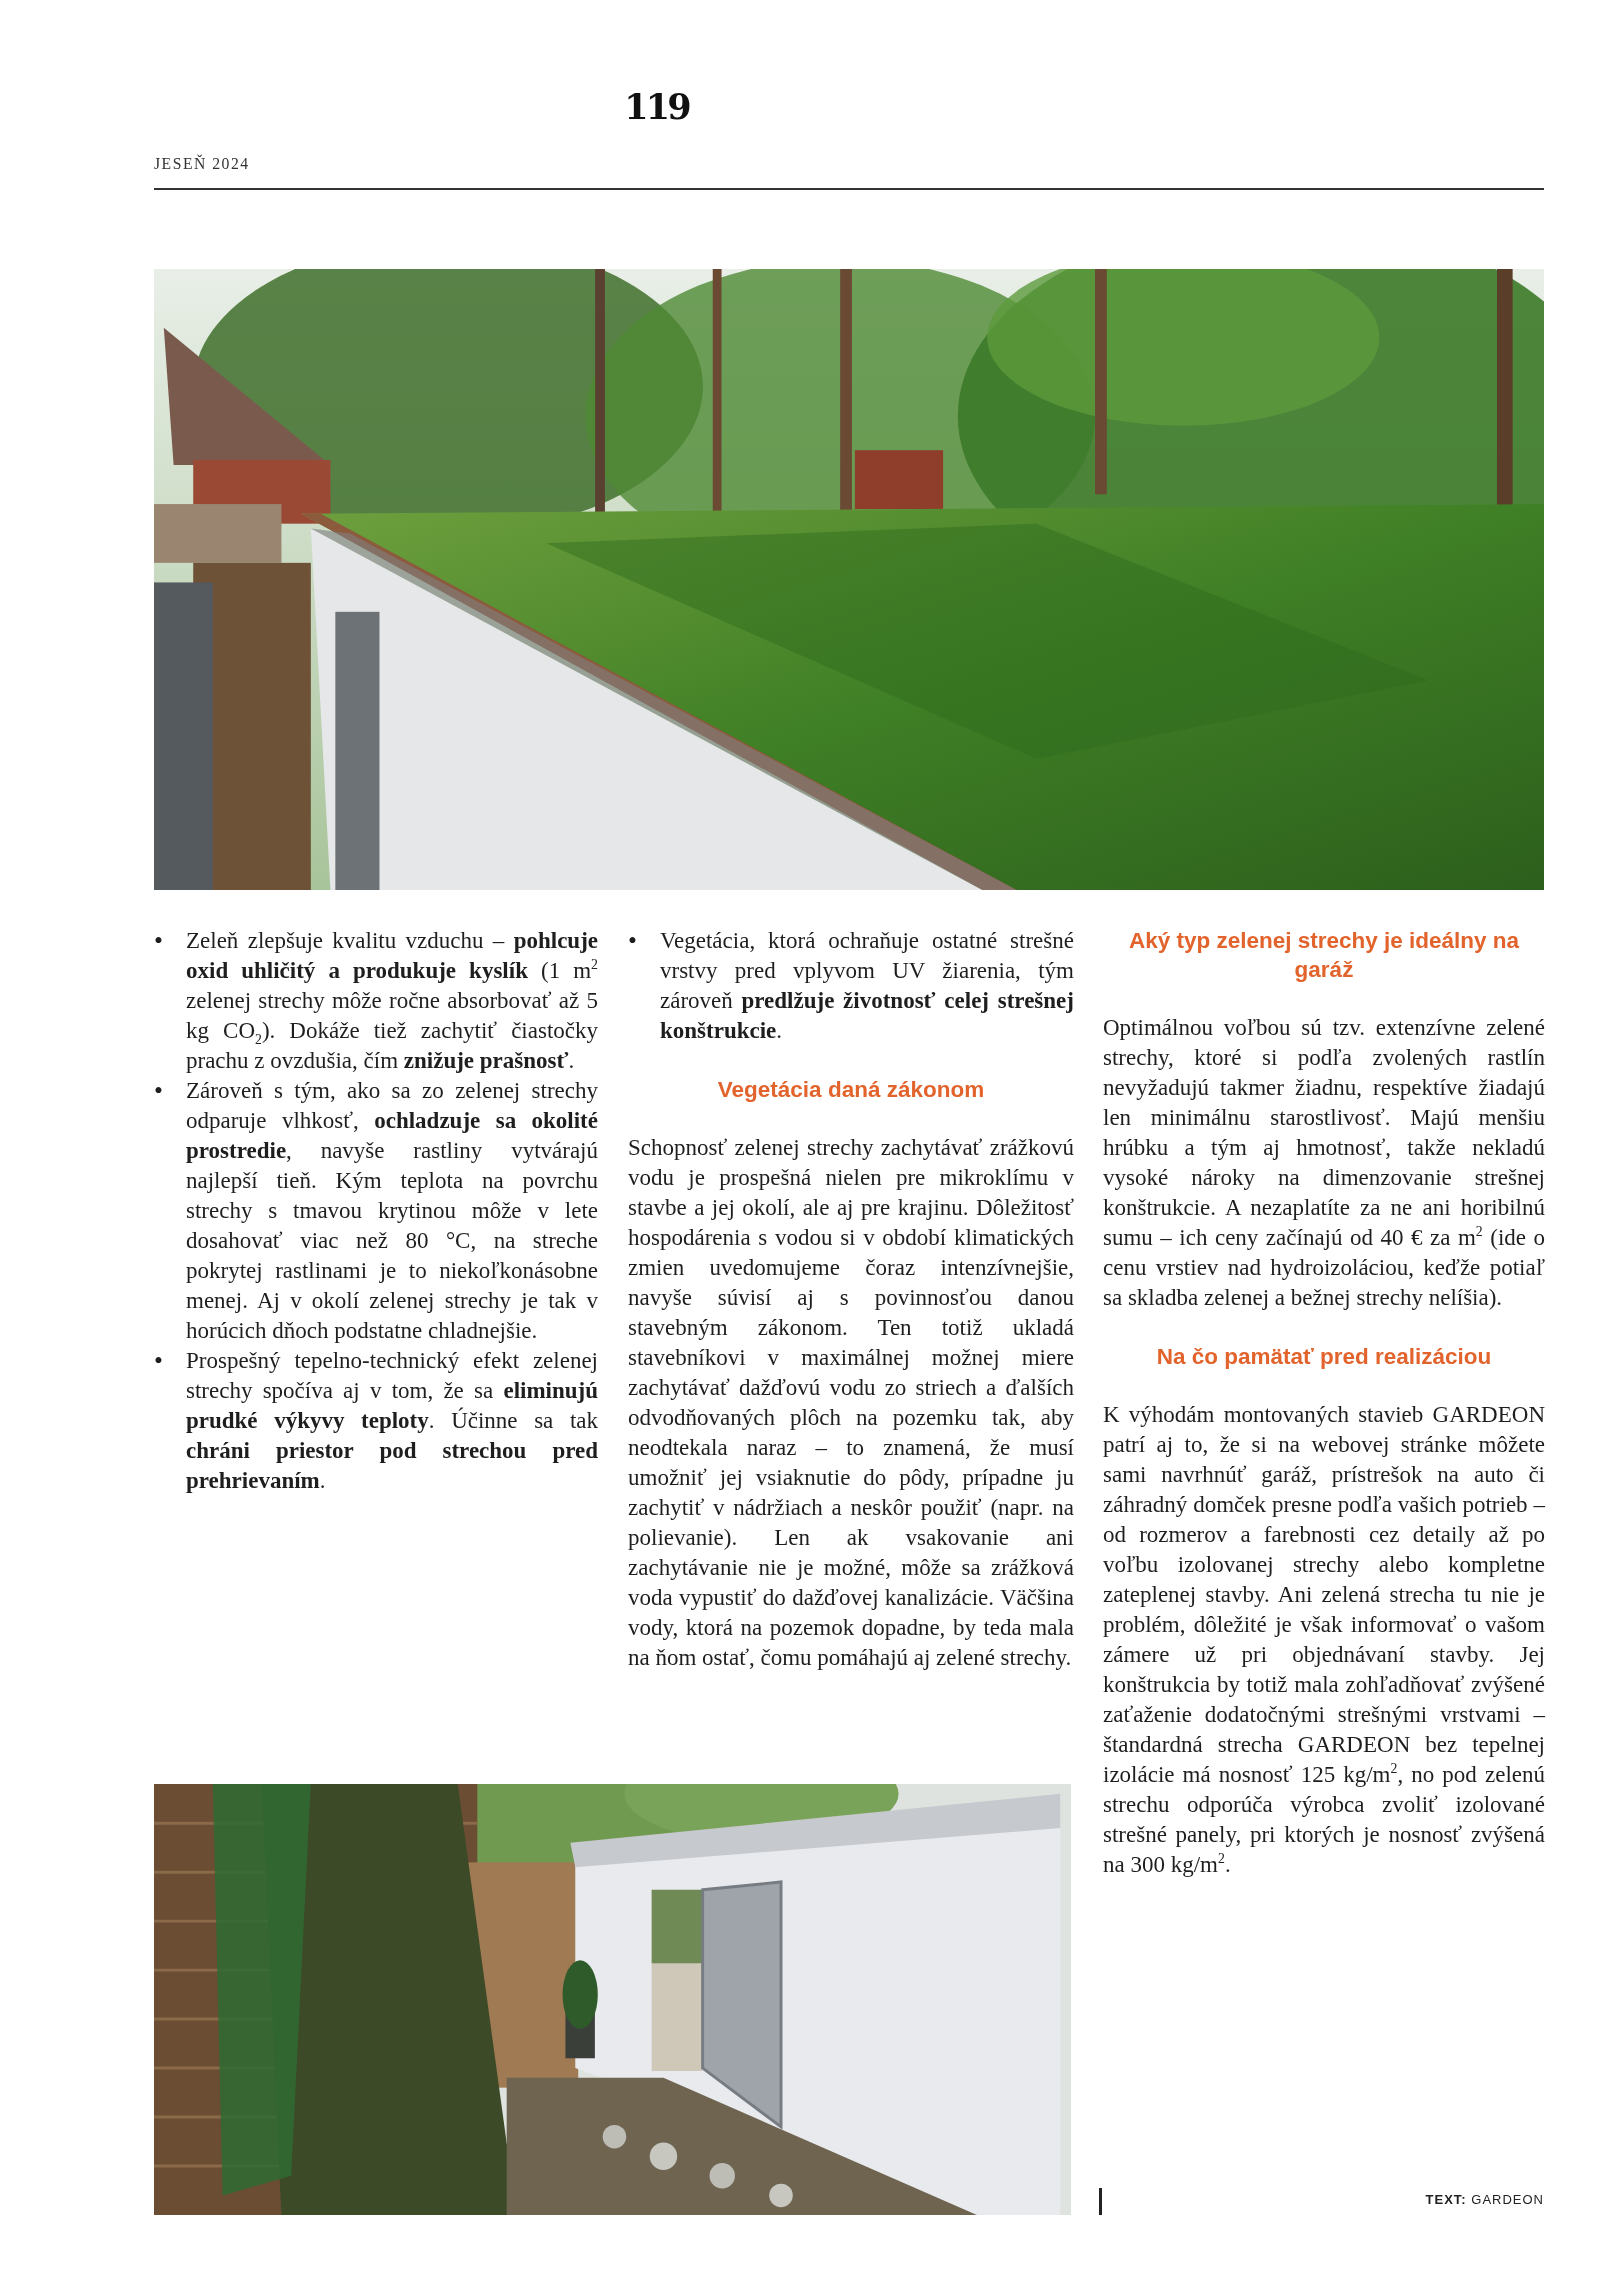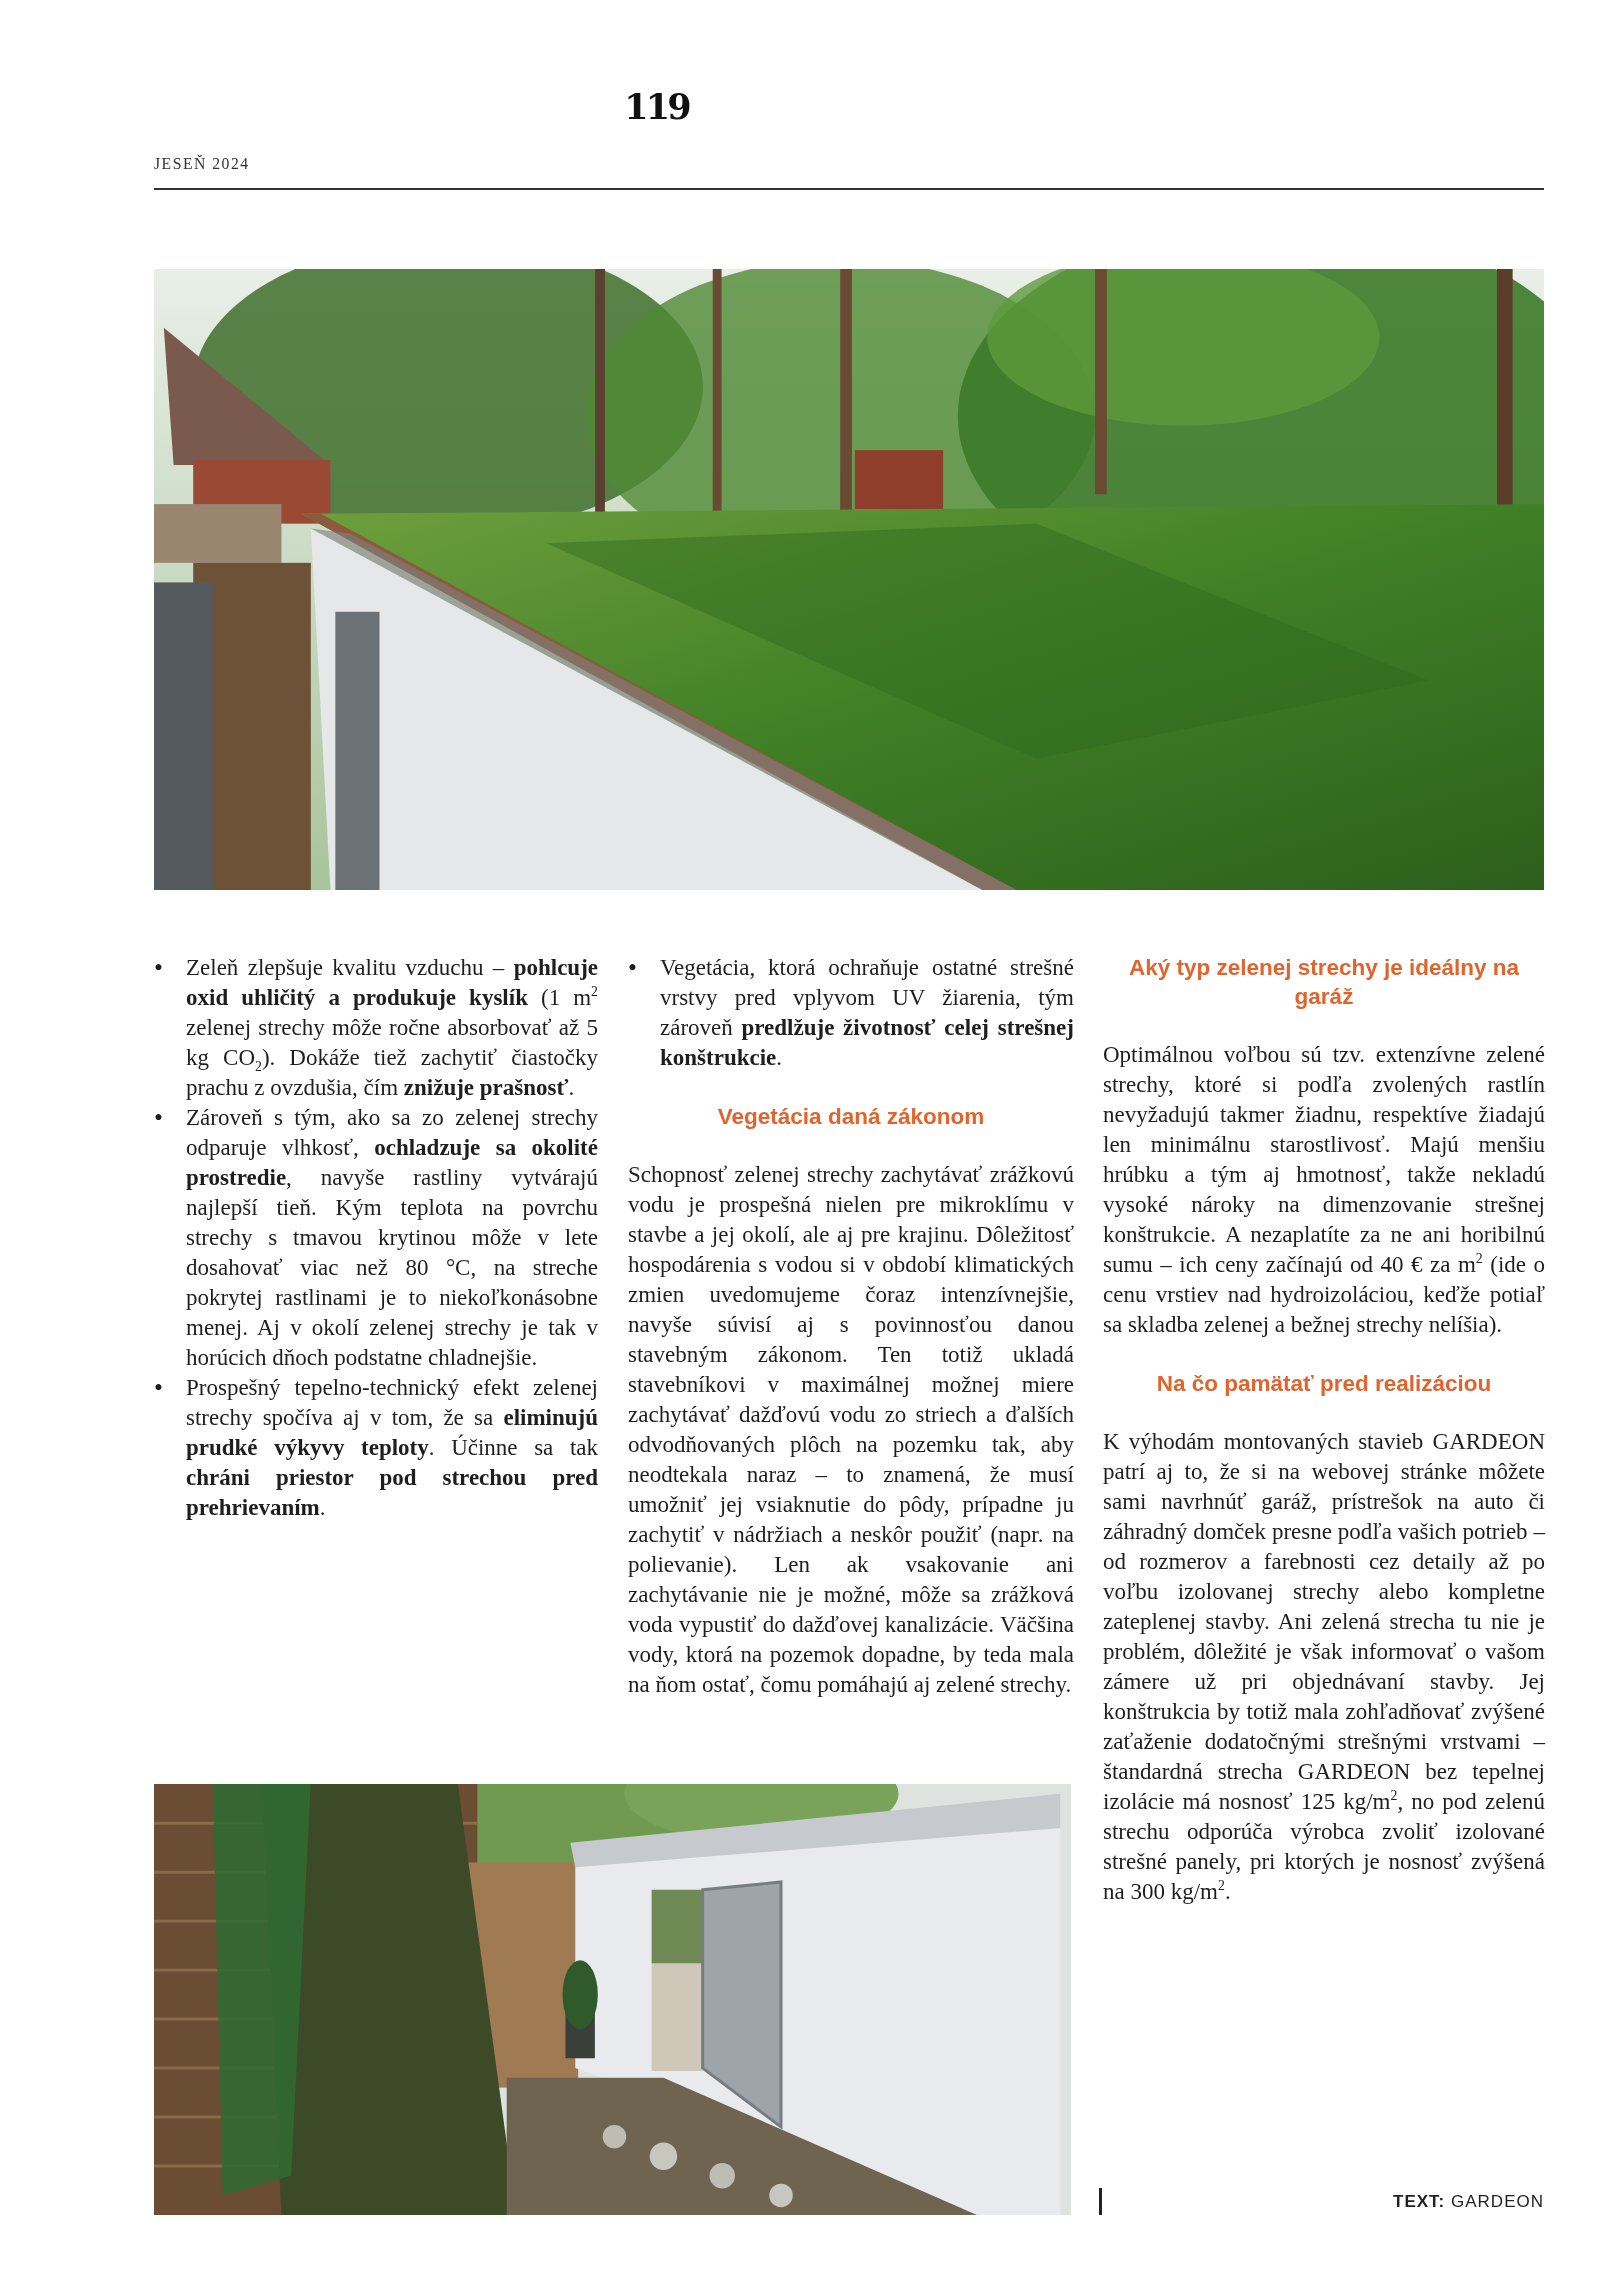--- a/index.html
+++ b/index.html
@@ -8,38 +8,38 @@
     font-family:"DejaVu Serif", serif; font-weight:bold; font-size:35px; letter-spacing:-2.9px; color:#111; }
   .issue { position:absolute; left:154px; top:155px; font-family:Liberation Serif, serif;
     font-size:15.7px; letter-spacing:1.5px; color:#333; }
   .rule { position:absolute; left:154px; top:188px; width:1390px; height:2px; background:#333; }
 
   .photo { position:absolute; overflow:hidden; }
   .photo-top { left:154px; top:269px; width:1390px; height:621px;
     background:linear-gradient(180deg,#cfe0d8 0%,#6f9a5a 22%,#3e7a2c 40%,#3a7a25 60%,#2f6a1f 100%); }
   .photo-bottom { left:154px; top:1784px; width:917px; height:431px; background:#9fa4a6; }
 
-  .col { position:absolute; top:953px; font-family:"Liberation Serif", serif; font-size:23px; line-height:30px;
+  .col { position:absolute; top:926px; font-family:"Liberation Serif", serif; font-size:23px; line-height:30px;
     text-align:justify; hyphens:manual; }
   .col1 { left:154px; width:444px; }
   .col2 { left:628px; width:446px; }
   .col3 { left:1103px; width:442px; }
   .col p { margin:0; }
   .bullets { list-style:none; margin:0; padding:0; }
   .bullets li { position:relative; padding-left:32px; margin:0; }
   .bullets li::before { content:"•"; position:absolute; left:0; top:0; font-size:25.5px; }
   .col b { font-weight:bold; }
   .heading { font-family:"Liberation Sans", sans-serif; font-weight:bold; color:#e2632b;
     font-size:22.5px; line-height:29px; text-align:center; margin:0; }
   .gap-h { height:29px; }
   sup, sub { font-size:60%; line-height:0; }
 
   .credit-bar { position:absolute; left:1099px; top:2188px; width:2.9px; height:27.4px; background:#222; }
   .credit { position:absolute; right:77px; top:2192px; font-family:"Liberation Sans", sans-serif;
-    font-size:17px; letter-spacing:1px; color:#222; }
+    font-size:13px; letter-spacing:1px; color:#222; }
   .credit b { font-weight:bold; }
 </style>
 </head>
 <body>
 
 <div class="page-num">119</div>
 <div class="issue">JESEŇ 2024</div>
 <div class="rule"></div>
 
 <div class="photo photo-top" title="Green extensive roof on white GARDEON garage surrounded by forest">

